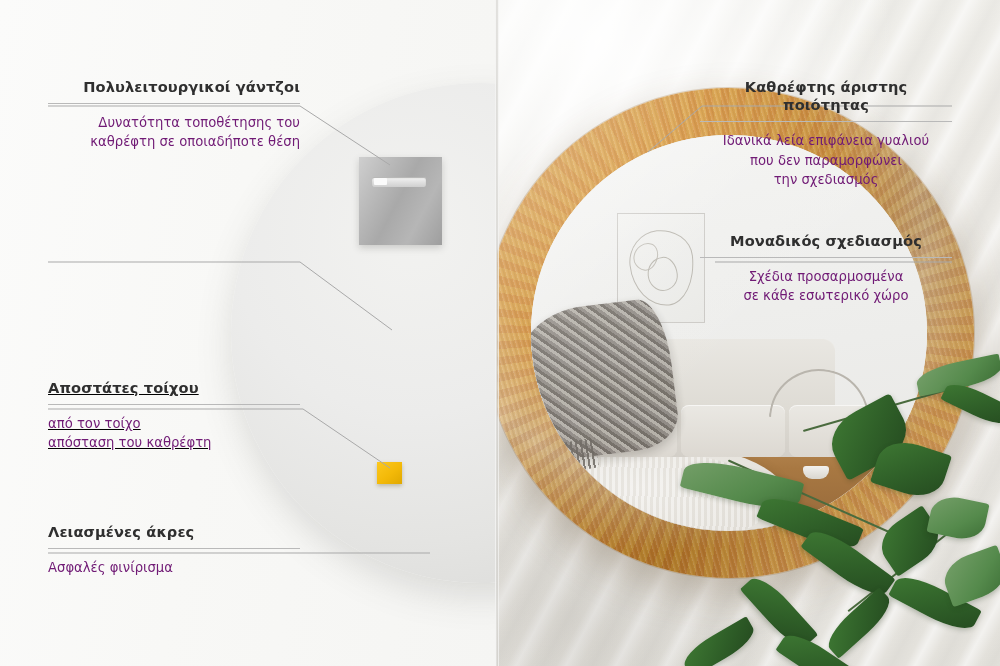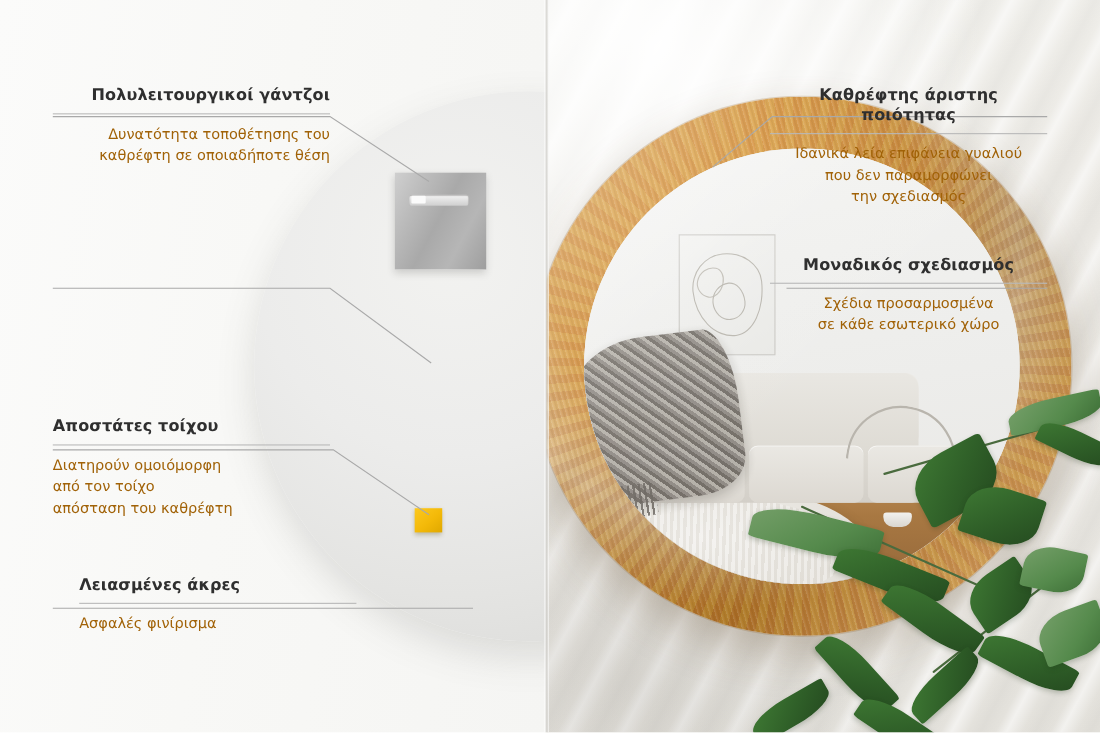--- a/index.html
+++ b/index.html
@@ -96,21 +96,21 @@
   .foliage{position:absolute;right:-10px;bottom:-12px;width:330px;height:330px;}
   .leaf{position:absolute;border-radius:50% 6% 50% 6%;
     background:linear-gradient(140deg,#3f7a34 0%,#2f5f28 55%,#24491f 100%);
     box-shadow:0 2px 5px rgba(30,50,25,.25);}
   .leaf.lt{background:linear-gradient(140deg,#76a06a 0%,#558a4c 60%,#3d6e36 100%);}
   .stem{position:absolute;background:#4a6b3e;height:2px;border-radius:2px;}
 
   
   .callout{position:absolute;}
   .callout h3{margin:0 0 7px 0;font-size:14.6px;font-weight:700;color:#2f2f2f;letter-spacing:.1px;line-height:1.25;}
-  .callout p{margin:0;font-size:13.2px;color:#a16207;line-height:1.45;font-weight:400;}
+  .callout p{margin:0;font-size:13.2px;color:#701a75;line-height:1.45;font-weight:400;}
   .rule{height:1px;background:#b9b9b9;margin-bottom:9px;}
   .callout.right{text-align:center;}
 
   
   .leader{position:absolute;pointer-events:none;}
   .leader line,.leader polyline{fill:none;stroke:#a9a9a9;stroke-width:1;}
 </style>
 </head>
 <body>
 
@@ -189,29 +189,28 @@
   </svg>
 
   <div class="callout" style="left:48px;top:78px;width:252px;text-align:right;">
     <h3>Πολυλειτουργικοί γάντζοι</h3>
     <div class="rule"></div>
     <p>Δυνατότητα τοποθέτησης του</p>
     <p>καθρέφτη σε οποιαδήποτε θέση</p>
   </div>
 
 
-  <div class="callout" style="left:48px;top:379px;width:252px;">
+  <div class="callout" style="left:48px;top:379px;width:252px;text-decoration:underline;">
     <h3>Αποστάτες τοίχου</h3>
     <div class="rule"></div>
-    <p>Διατηρούν ομοιόμορφη</p>
     <p>από τον τοίχο</p>
     <p>απόσταση του καθρέφτη</p>
   </div>
 
-  <div class="callout" style="left:48px;top:523px;width:252px;margin-left:24px;">
+  <div class="callout" style="left:48px;top:523px;width:252px;">
     <h3>Λειασμένες άκρες</h3>
     <div class="rule"></div>
     <p>Ασφαλές φινίρισμα</p>
   </div>
 
   <div class="callout right" style="left:700px;top:78px;width:252px;">
     <h3>Καθρέφτης άριστης ποιότητας</h3>
     <div class="rule"></div>
     <p>Ιδανικά λεία επιφάνεια γυαλιού</p>
     <p>που δεν παραμορφώνει</p>

